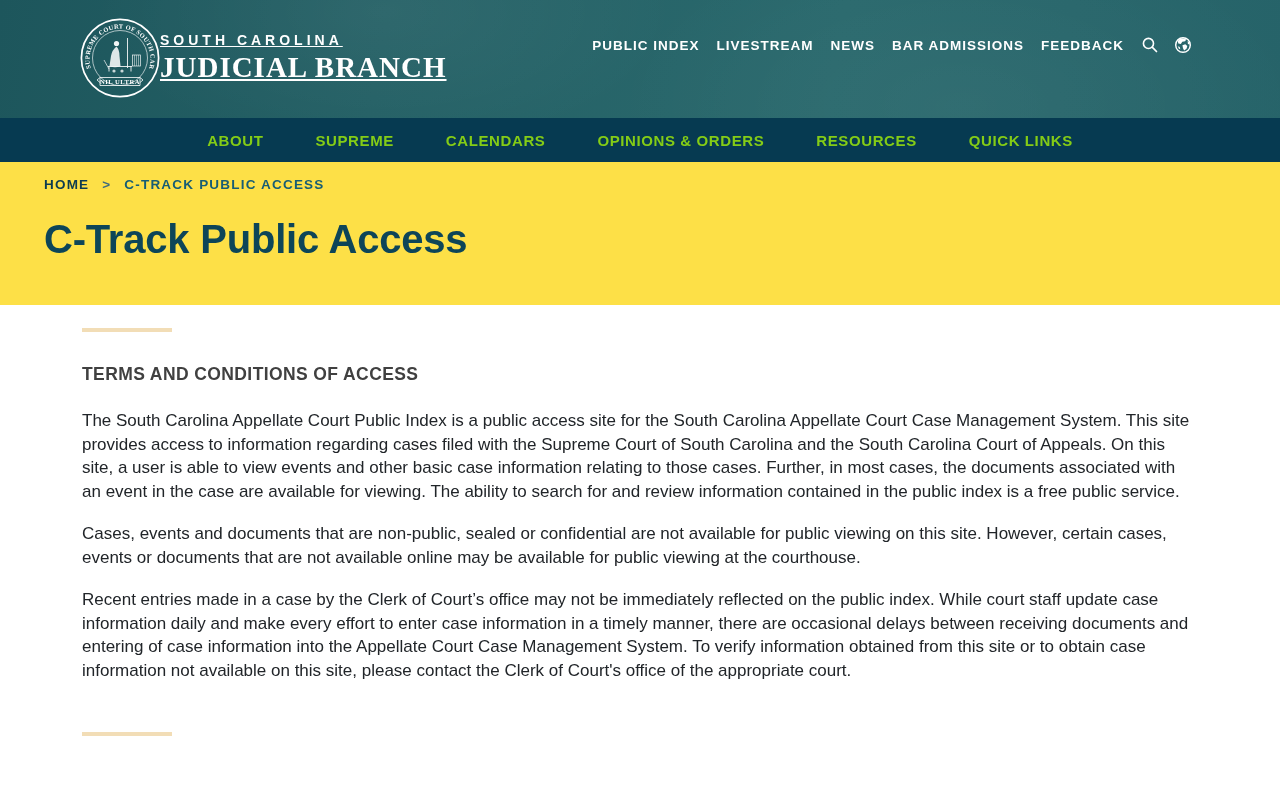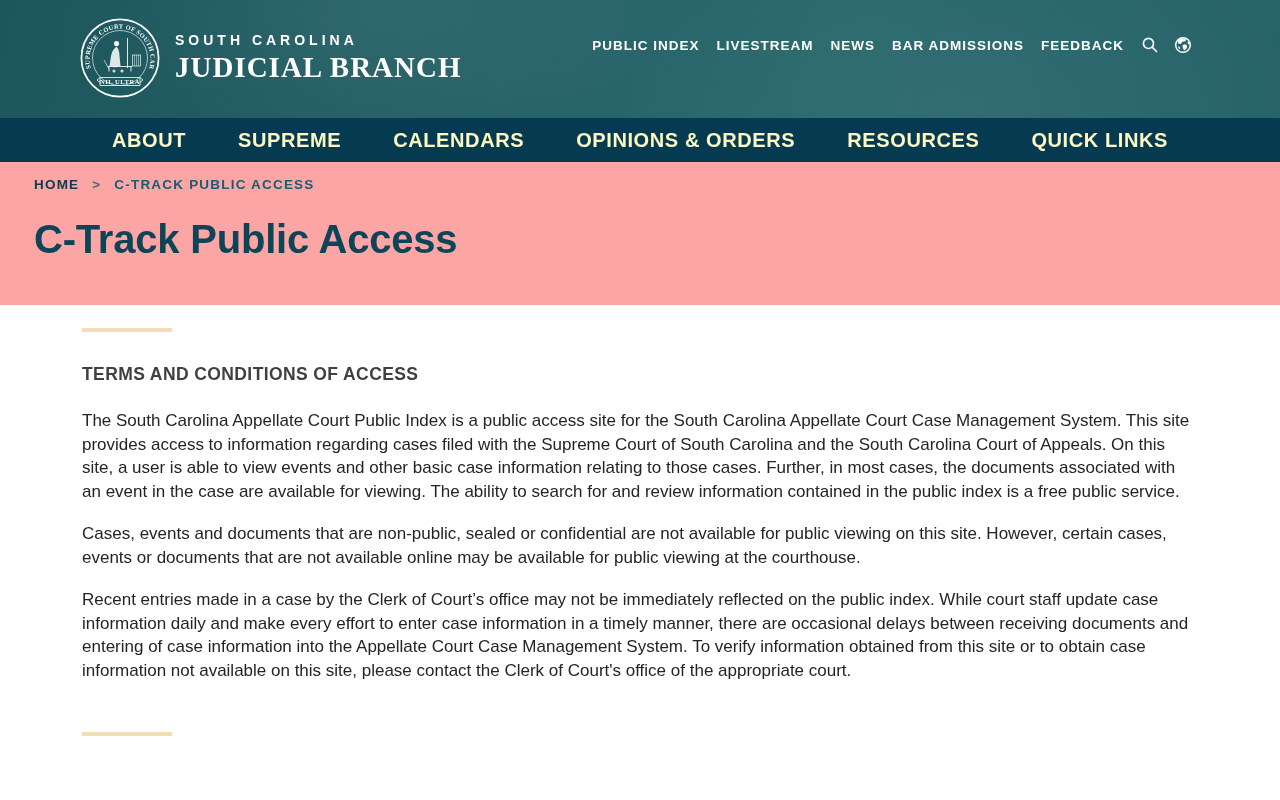--- a/index.html
+++ b/index.html
@@ -12,38 +12,38 @@
     background:linear-gradient(100deg,#1d565c 0%,#246065 30%,#2a696d 65%,#266369 100%);
   }
   .site-header::after{
     content:""; position:absolute; inset:0;
     background:radial-gradient(ellipse 420px 200px at 30% 10%, rgba(255,255,255,0.05), transparent 70%),
                radial-gradient(ellipse 500px 260px at 75% 90%, rgba(255,255,255,0.04), transparent 70%);
     pointer-events:none;
   }
   .brand{ position:absolute; left:80px; top:18px; display:flex; align-items:center; z-index:2; }
   .seal{ width:80px; height:80px; display:block; }
-  .brand-text{ margin-left:15px; color:#fff; }
+  .brand-text{ color:#fff;text-decoration:underline; }
   .brand-line1{ font-size:14px; font-weight:700; letter-spacing:4px; margin-bottom:3px; }
   .brand-line2{ font-family:"Liberation Serif", serif; font-size:29px; font-weight:700; letter-spacing:1px; }
 
   .utility-nav{ position:absolute; top:36px; right:88px; display:flex; align-items:center; z-index:2; }
   .utility-nav a{ color:#fff; text-decoration:none; font-size:13.5px; font-weight:700;
                   letter-spacing:1px; margin-right:17px; white-space:nowrap; }
   .u-icon{ width:18px; height:18px; margin-left:0; margin-right:15px; display:block; cursor:pointer; }
   .u-icon:last-child{ margin-right:0; }
 
   
   .main-nav{ height:44px; background:#063a51; display:flex; justify-content:center;
              align-items:center; gap:52px; }
-  .main-nav a{ color:#fef9c3; text-decoration:none; font-size:20px; font-weight:700;
+  .main-nav a{ color:#84cc16; text-decoration:none; font-size:15px; font-weight:700;
                letter-spacing:0.6px; white-space:nowrap; }
 
   
-  .page-head{ background:#fca5a5; padding:15px 82px 40px 34px; height:143px; }
+  .page-head{ background:#fde047; padding:15px 82px 40px 44px; height:143px; }
   .breadcrumb{ font-size:13.5px; font-weight:700; letter-spacing:1.2px; }
   .breadcrumb a{ color:#0d3c50; text-decoration:none; }
   .crumb-sep{ color:#3f6b7d; margin:0 8px; font-weight:700; }
   .crumb-current{ color:#175d74; }
   .page-title{ margin-top:25px; font-size:40px; line-height:44px; font-weight:700;
                color:#0d4558; letter-spacing:-0.2px; }
 
   
   .content{ padding:23px 82px 0 82px; }
   .tick{ width:90px; height:4px; background:#f2ddb6; border:none; }

